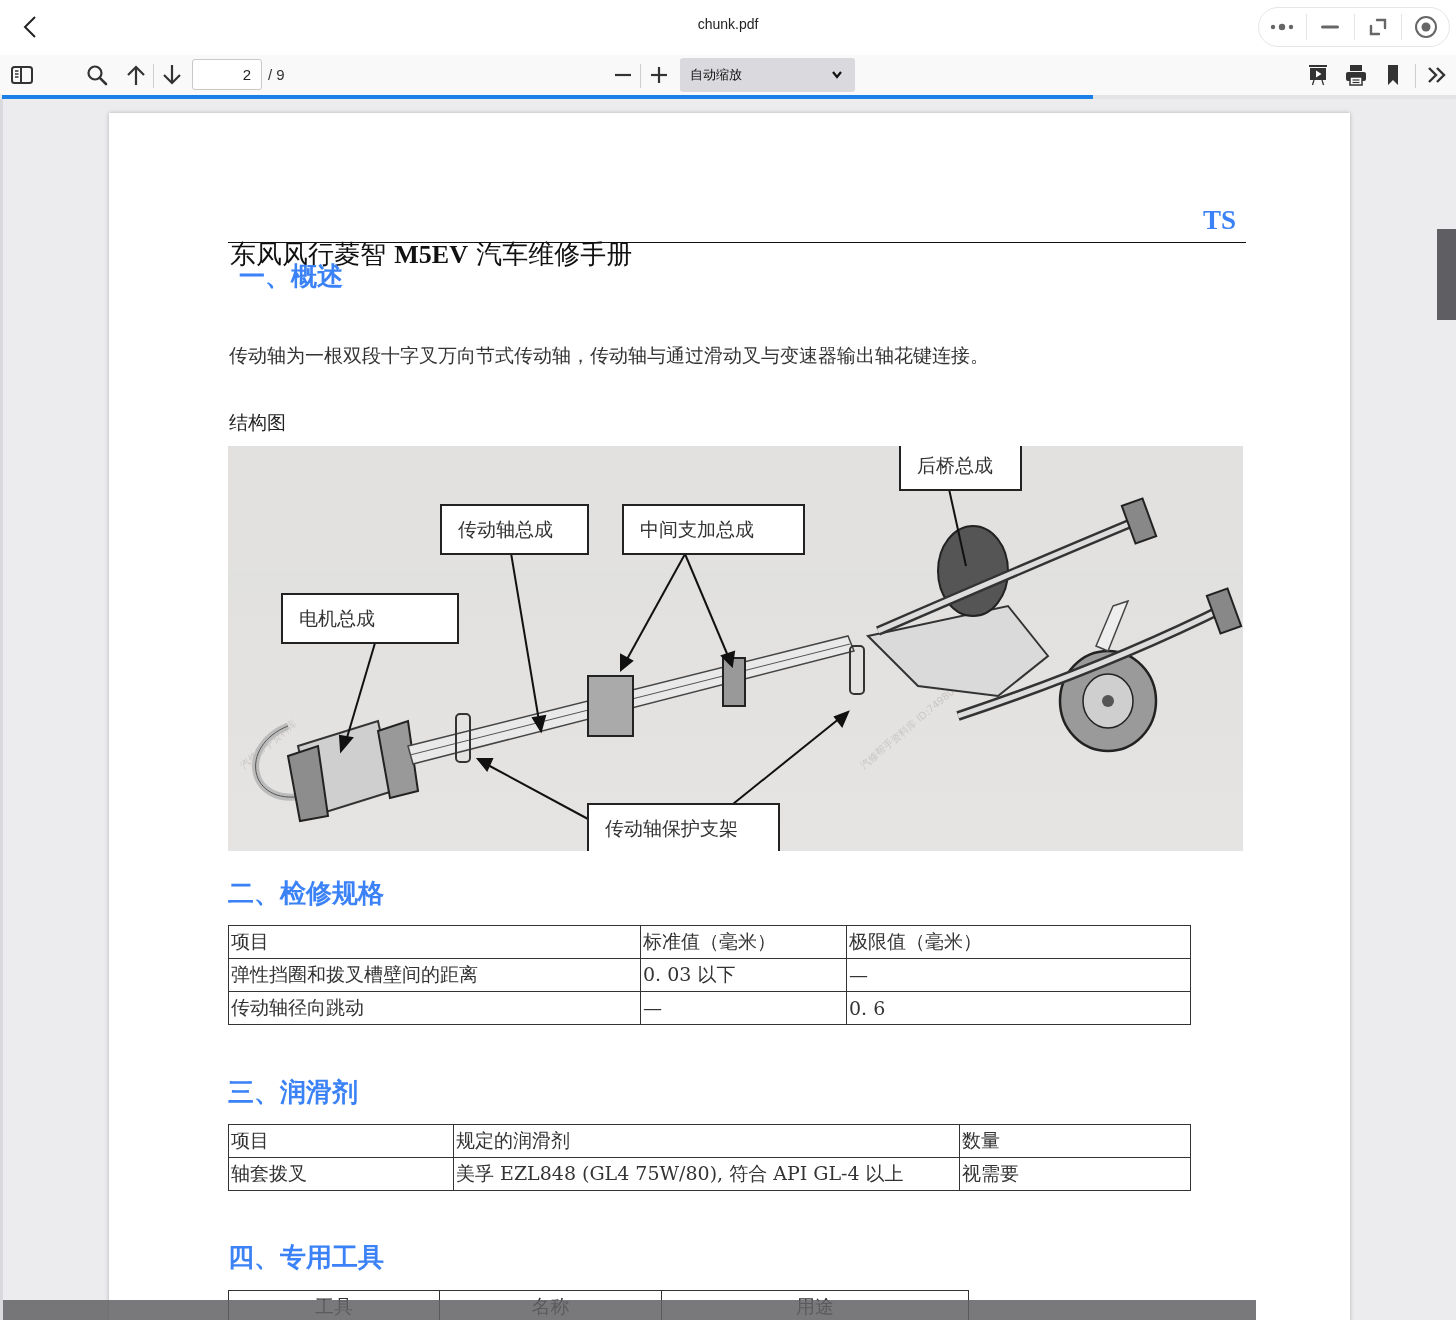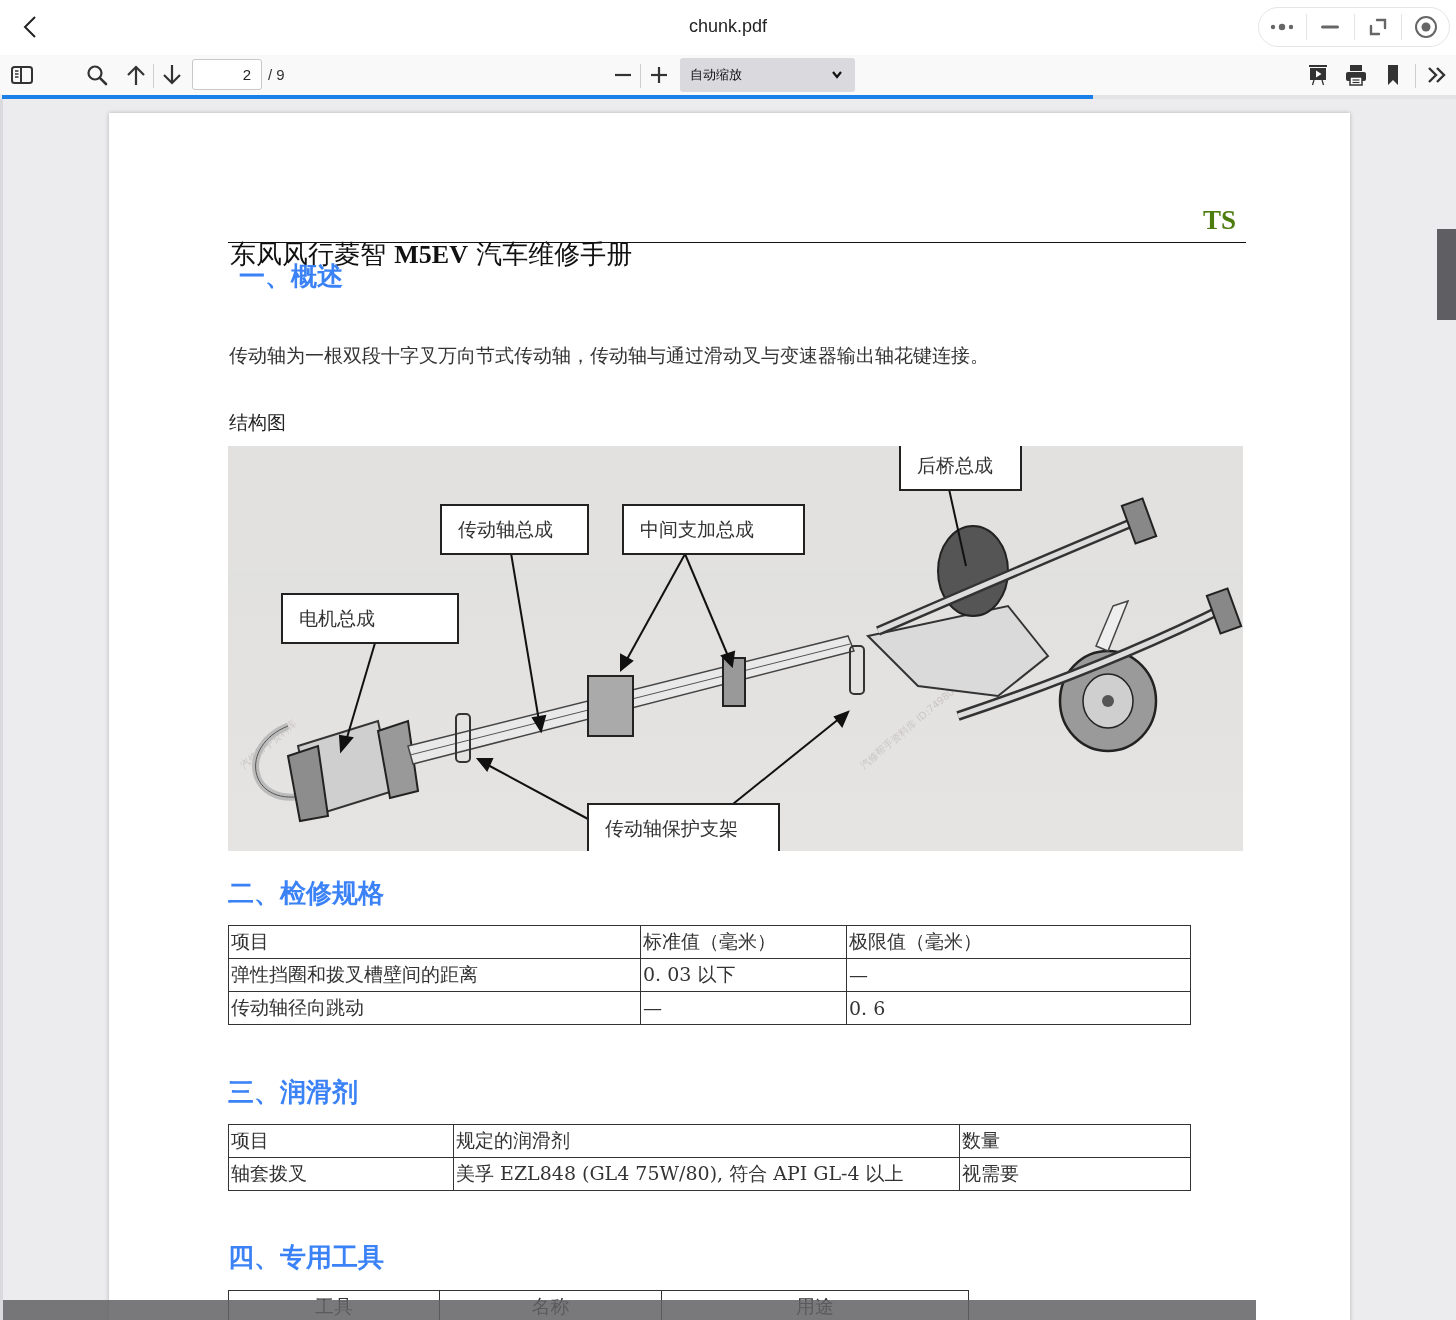--- a/index.html
+++ b/index.html
@@ -1,19 +1,19 @@
 <!DOCTYPE html>
 <html><head>
 <meta charset="utf-8">
 <style>
   * { box-sizing: border-box; margin: 0; padding: 0; }
   html, body { width: 1456px; height: 1320px; overflow: hidden; background: #ececee; font-family: "DejaVu Sans", sans-serif; }
   .titlebar { position: absolute; left: 0; top: 0; width: 1456px; height: 55px; background: #ffffff; }
   .back-btn { position: absolute; left: 18px; top: 14px; width: 26px; height: 26px; cursor: pointer; }
-  .title { position: absolute; left: 0; right: 0; top: 16px; text-align: center; font-size: 18px; color: #222; font-family: "Liberation Sans", sans-serif; }
+  .title { position: absolute; left: 0; right: 0; top: 16px; text-align: center; font-size: 14px; color: #222; font-family: "Liberation Sans", sans-serif; }
   .win-ctrls { position: absolute; left: 1258px; top: 7px; width: 192px; height: 40px; border: 1px solid #e6e6e8; border-radius: 20px; display: flex; align-items: center; background: #fff; }
   .win-ctrls .wc { flex: 1; height: 26px; display: flex; align-items: center; justify-content: center; border-right: 1px solid #e4e4e6; cursor: pointer; }
   .win-ctrls .wc:last-child { border-right: none; }
 
   .toolbar { position: absolute; left: 0; top: 55px; width: 1456px; height: 40px; background: #f9f9fa; }
   .tb-icon { position: absolute; top: 8px; width: 24px; height: 24px; display: flex; align-items: center; justify-content: center; cursor: pointer; }
   .tb-sep { position: absolute; top: 9px; width: 1px; height: 24px; background: #cfcfd2; }
   .page-input { position: absolute; left: 192px; top: 4px; width: 70px; height: 31px; border: 1px solid #c9c9cc; border-radius: 3px; background: #fff; font-size: 15px; text-align: right; padding-right: 10px; color: #222; font-family: "Liberation Sans", sans-serif; }
   .page-total { position: absolute; left: 268px; top: 11px; font-size: 15px; color: #333; font-family: "Liberation Sans", sans-serif; }
   .zoom-select { position: absolute; left: 680px; top: 3px; width: 175px; height: 34px; background: #d9d9de; border-radius: 3px; font-size: 13px; color: #111; padding-left: 10px; line-height: 34px; cursor: pointer; }
@@ -22,21 +22,21 @@
   .progress-fill { position: absolute; left: 0; top: 0; width: 1091px; height: 4px; background: #1a7fe6; }
 
   .viewer { position: absolute; left: 0; top: 99px; width: 1456px; height: 1221px; background: #ececee; }
   .left-edge { position: absolute; left: 0; top: 99px; width: 3px; height: 1221px; background: #dadade; }
   .page { position: absolute; left: 109px; top: 113px; width: 1241px; height: 1300px; background: #fff; box-shadow: 0 0 4px rgba(0,0,0,0.25); }
   .scroll-thumb { position: absolute; left: 1437px; top: 229px; width: 19px; height: 91px; background: #5f5f63; cursor: pointer; }
 
   .doc-header { position: absolute; left: 119px; top: 88px; width: 1018px; height: 42px; border-bottom: 1.5px solid #111; }
   .doc-header .h-left { position: absolute; left: 2px; top: 4px; font-family: "DejaVu Serif", serif; font-size: 26px; color: #111; margin-top: 32px; }
   .doc-header .h-left b { font-family: "Liberation Serif", serif; font-weight: bold; }
-  .doc-header .h-right { position: absolute; right: 10px; top: 4px; font-family: "Liberation Serif", serif; font-weight: bold; font-size: 27px; color: #4d7c0f; }
+  .doc-header .h-right { position: absolute; right: 10px; top: 4px; font-family: "Liberation Serif", serif; font-weight: bold; font-size: 27px; color: #3b82f6; }
 
   .sec { position: absolute; font-family: "DejaVu Sans", sans-serif; font-size: 26px; font-weight: bold; color: #3b82f6; }
   .para { position: absolute; left: 120px; top: 230px; font-family: "DejaVu Serif", serif; font-size: 19px; color: #333; }
   .fig-label { position: absolute; left: 120px; top: 297px; font-size: 19px; color: #222; }
 
   .figure { position: absolute; left: 119px; top: 333px; width: 1015px; height: 405px; background: linear-gradient(#e3e1df 0%, #e3e1df 28%, #e0e1df 32%, #e3e1df 40%, #e6e4e2 100%); overflow: hidden; }
   .callout { position: absolute; background: #fff; border: 2px solid #222; font-family: "DejaVu Serif", serif; font-size: 19px; color: #333; padding-left: 16px; display: flex; align-items: center; }
   .figure svg { position: absolute; left: 0; top: 0; }
 
   table.spec { position: absolute; border-collapse: collapse; font-family: "DejaVu Serif", serif; font-size: 19px; color: #333; }

